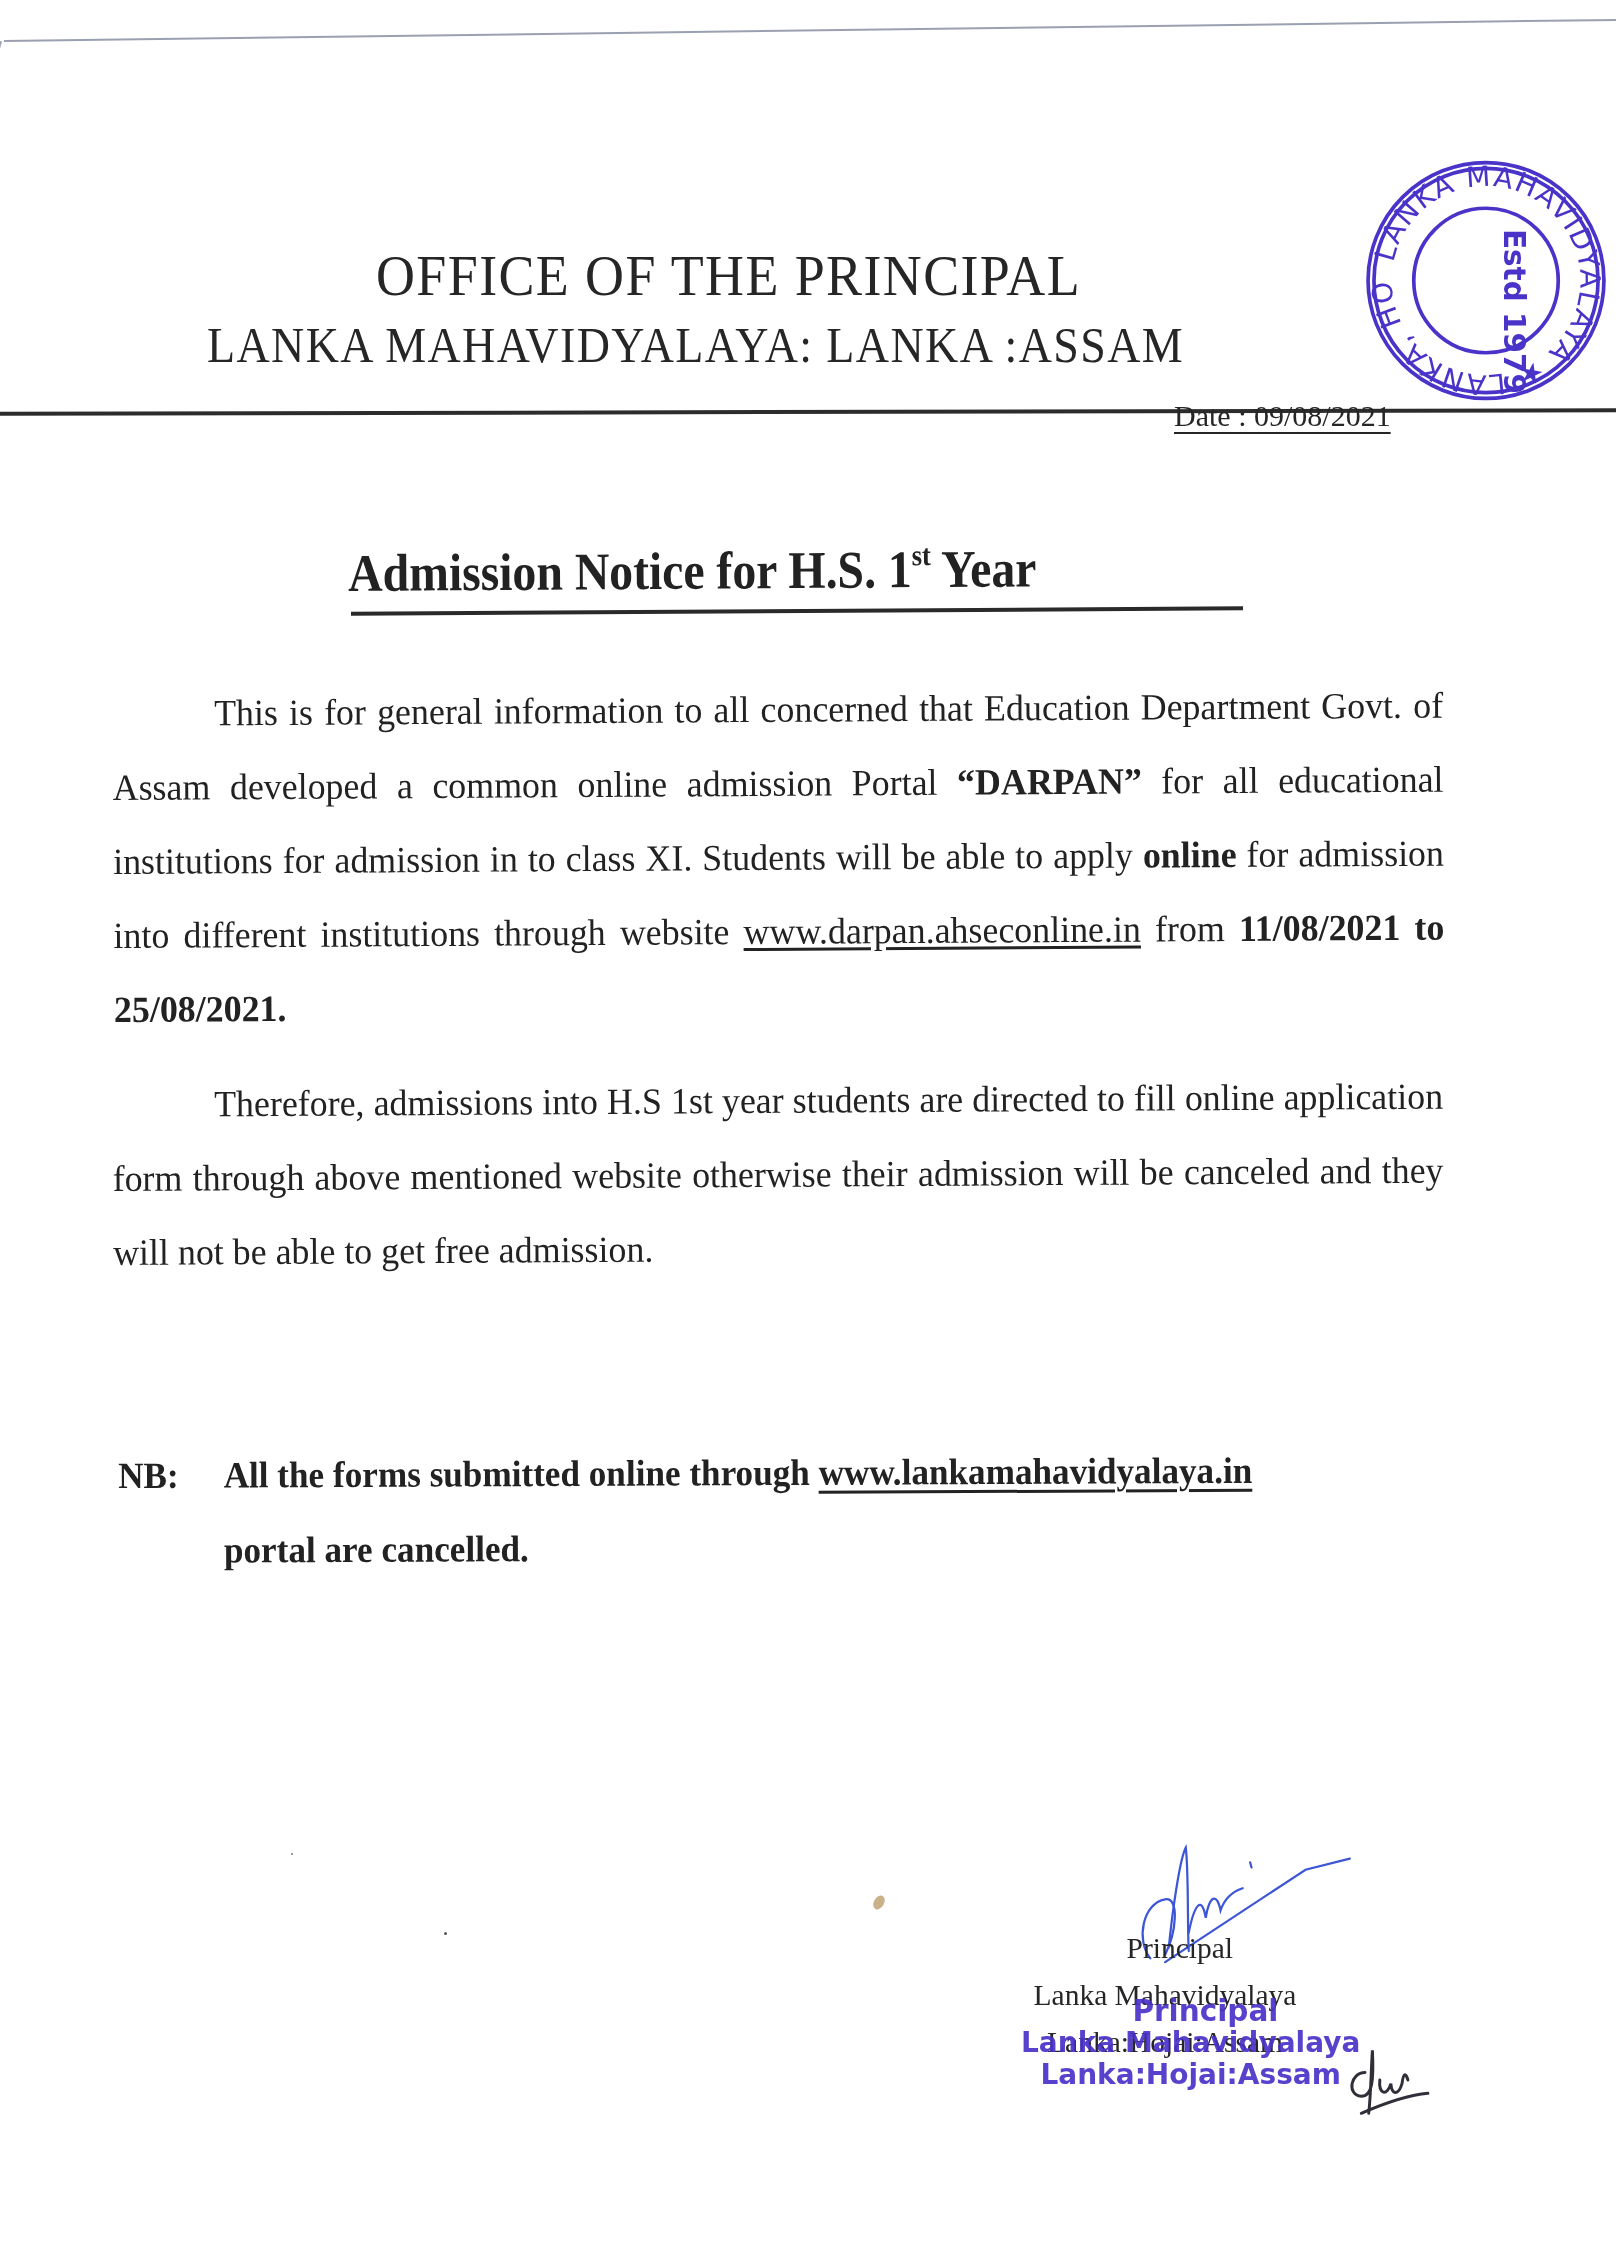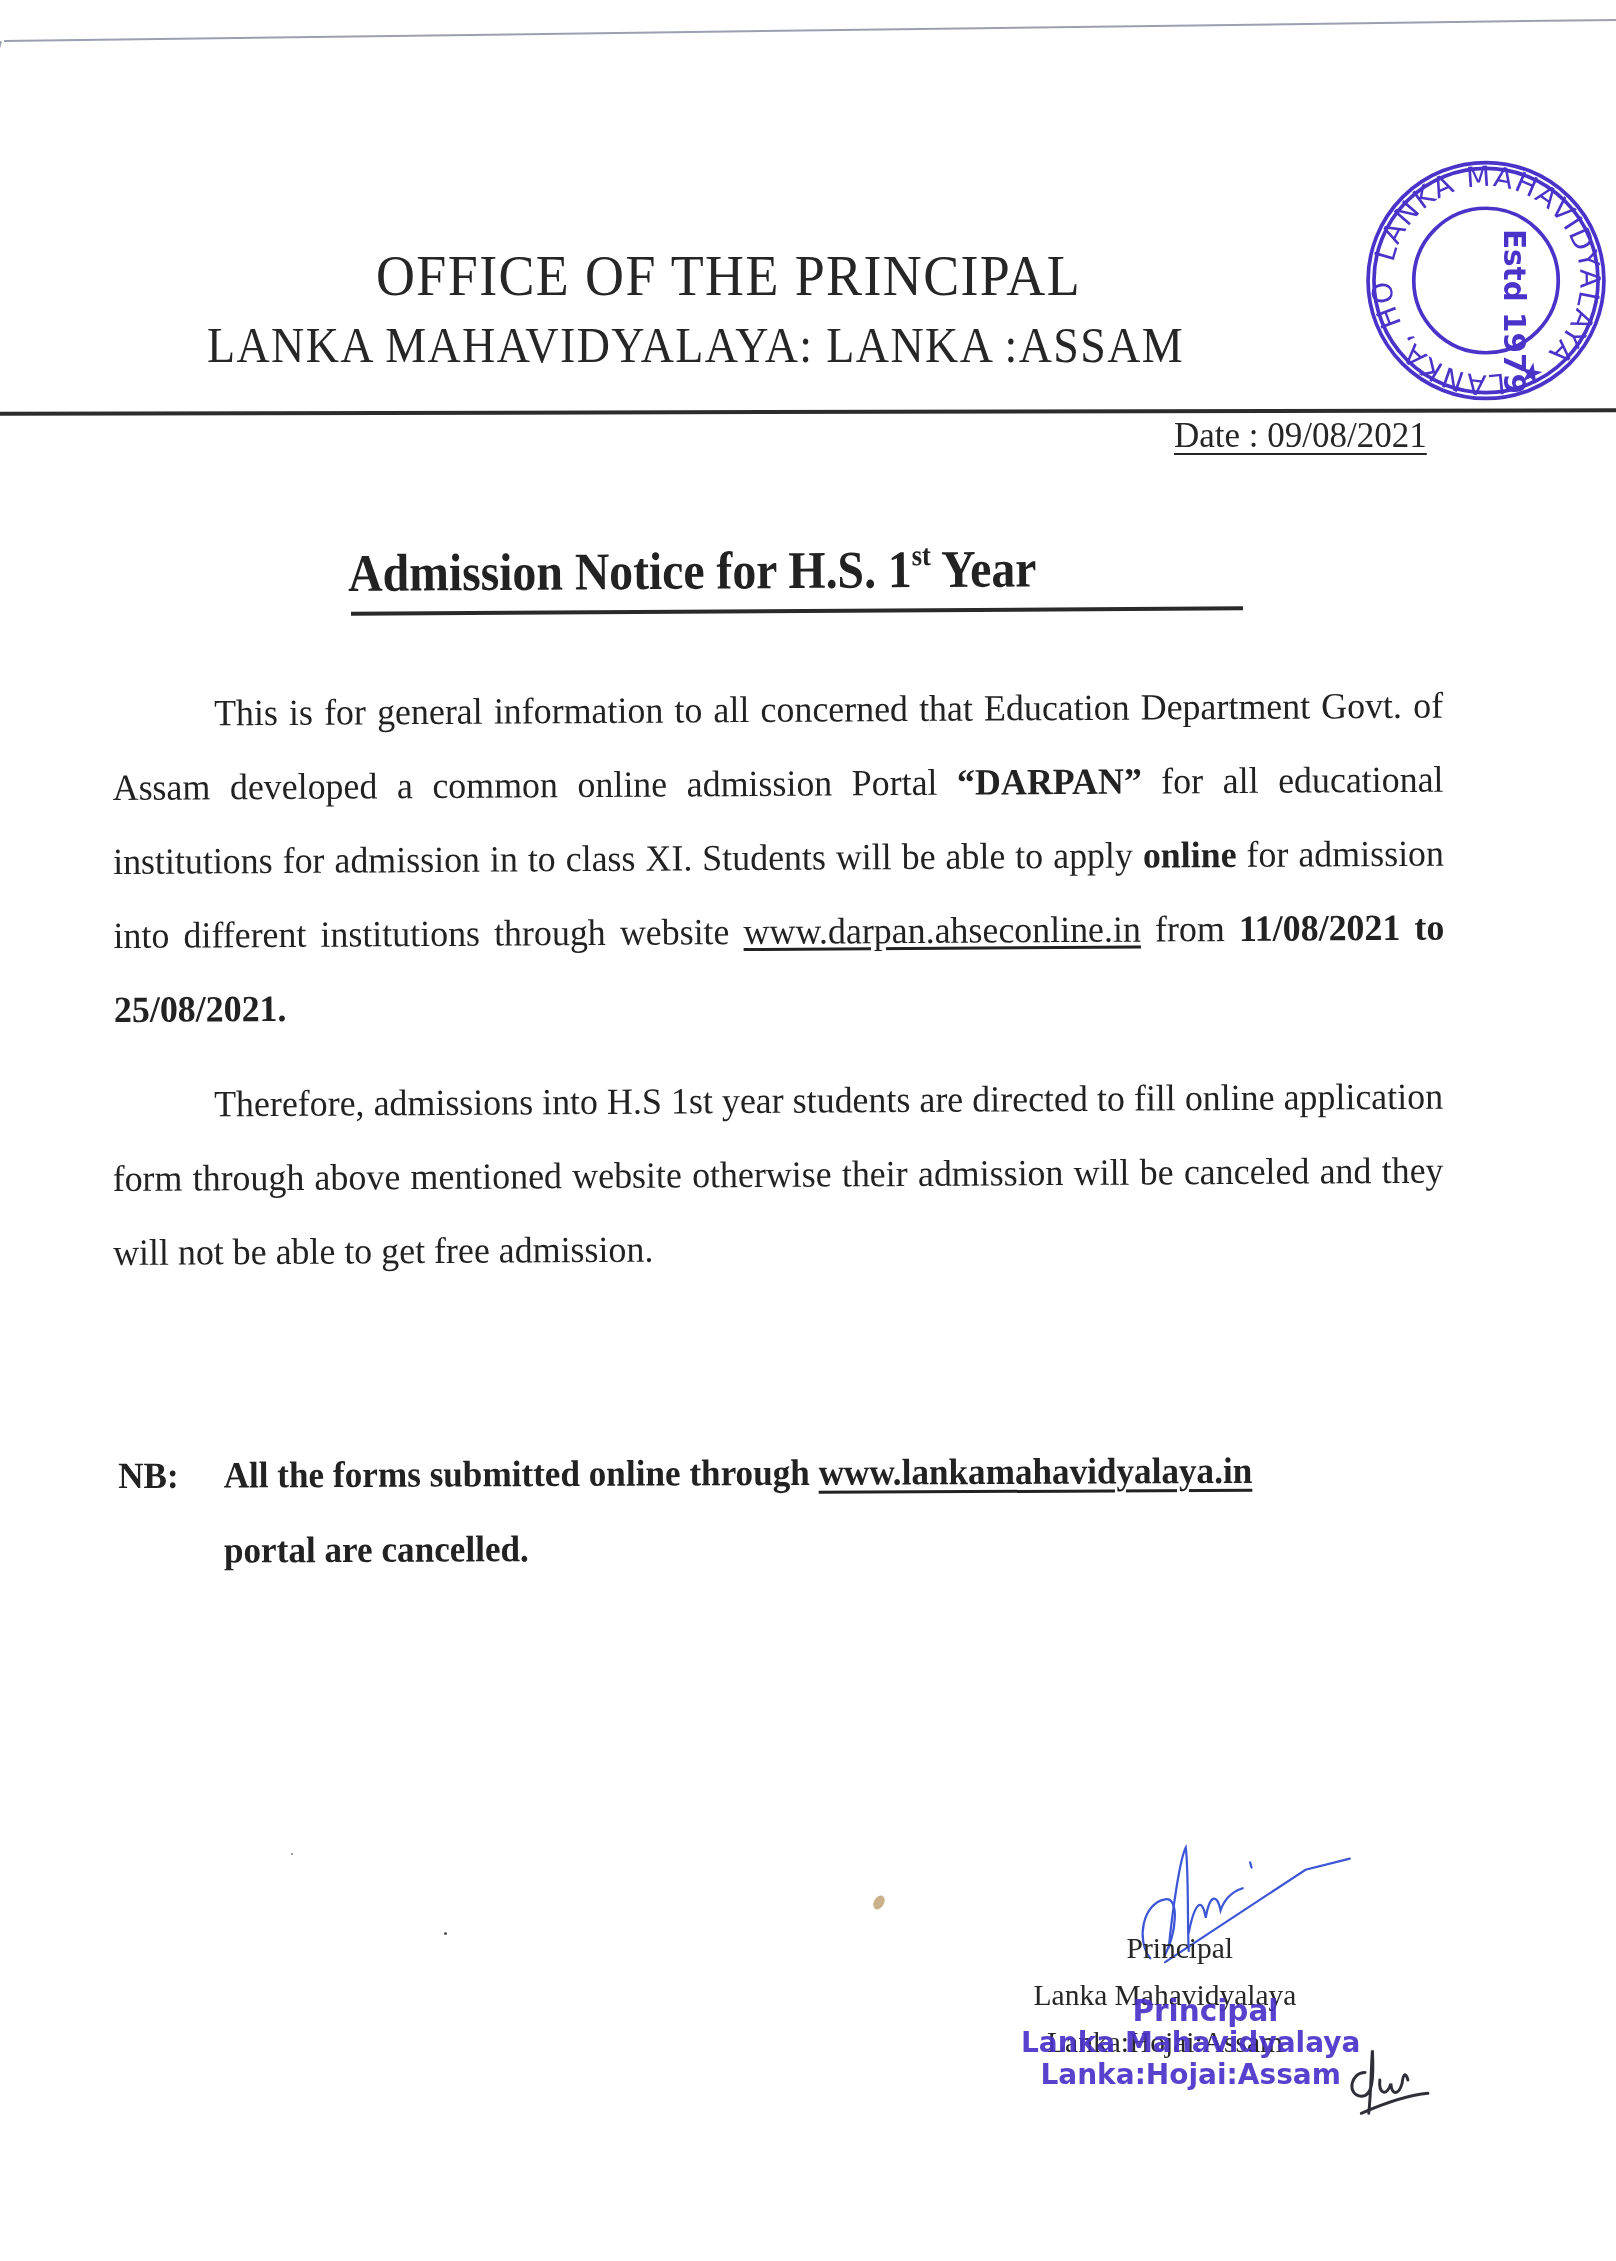--- a/index.html
+++ b/index.html
@@ -35,22 +35,22 @@
       font-size: 50px; letter-spacing: 1.5px;
       transform: scaleX(0.92); transform-origin: left top;
       color: #262626;
     }
     .rule {
       left: 0; top: 410px; width: 1617px; height: 4.4px;
       background: #2c2c2c;
       transform: rotate(-0.12deg);
     }
     .date {
-      left: 1174px; top: 416px;
-      font-size: 35px; color: #262626;
+      left: 1174px; top: 399px;
+      font-size: 30px; color: #262626;
       text-decoration: underline; text-underline-offset: 5.9px;
       text-decoration-thickness: 2.2px;
       text-align: center;
     }
     .title {
       left: 348px; top: 543px;
       font-size: 53px; font-weight: bold;
       color: #222;
       transform: scaleX(0.9) rotate(-0.35deg); transform-origin: left top;
     }

